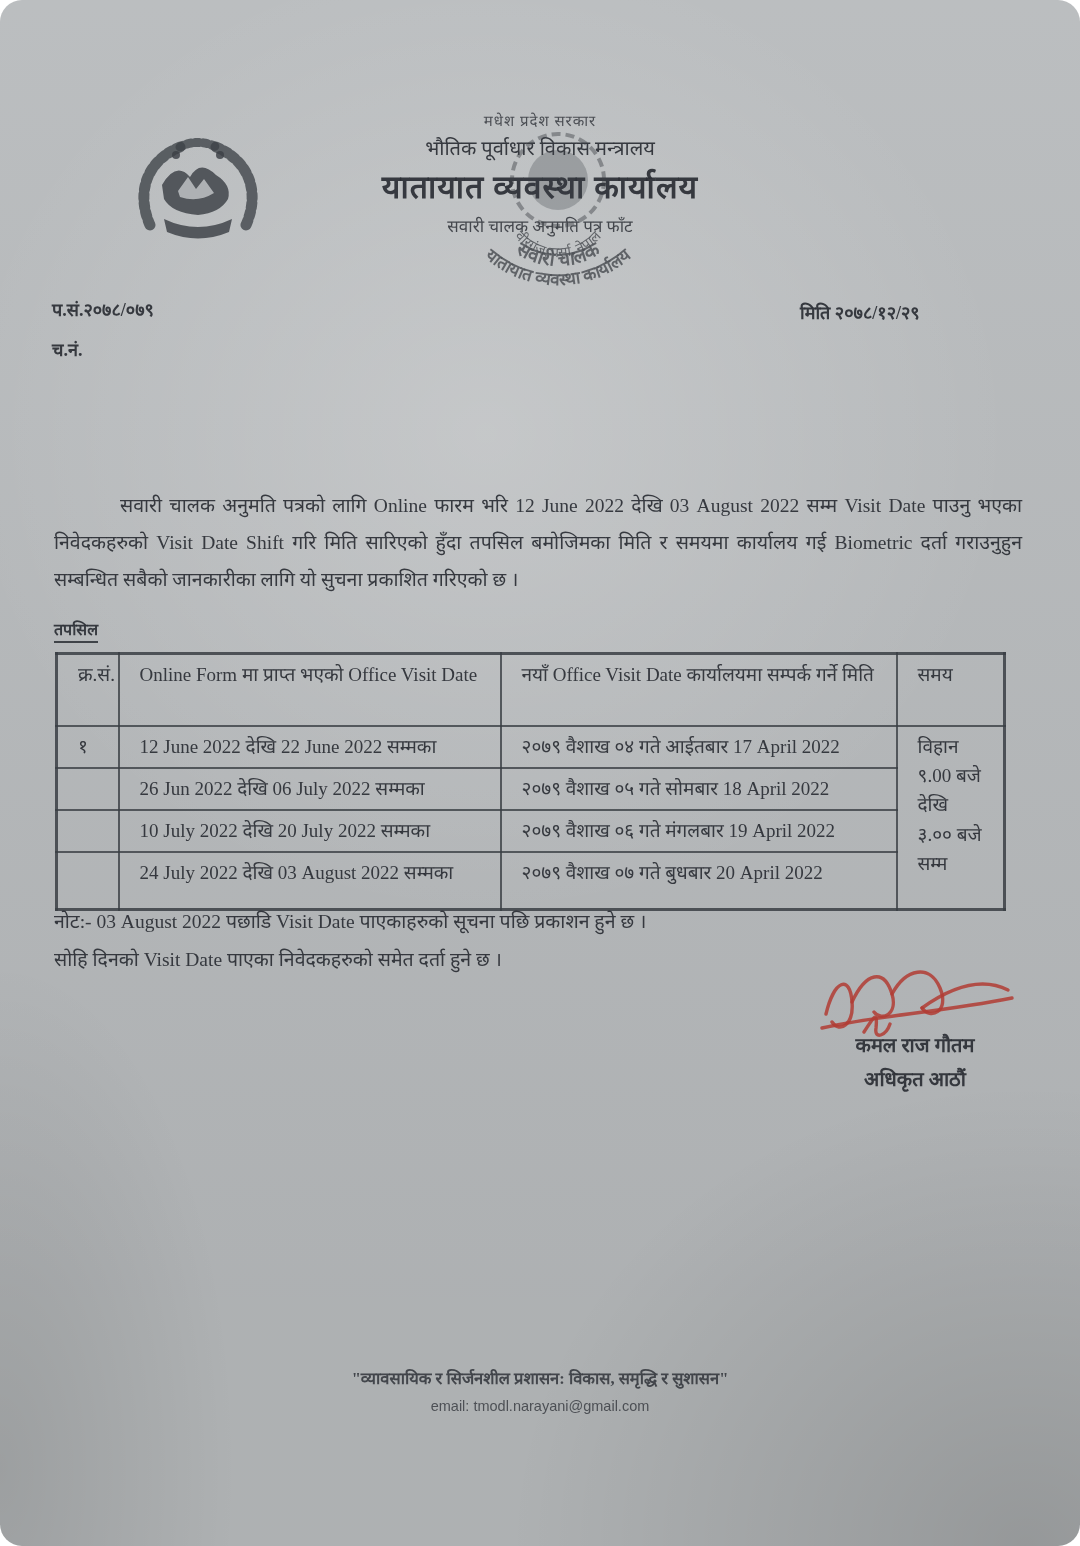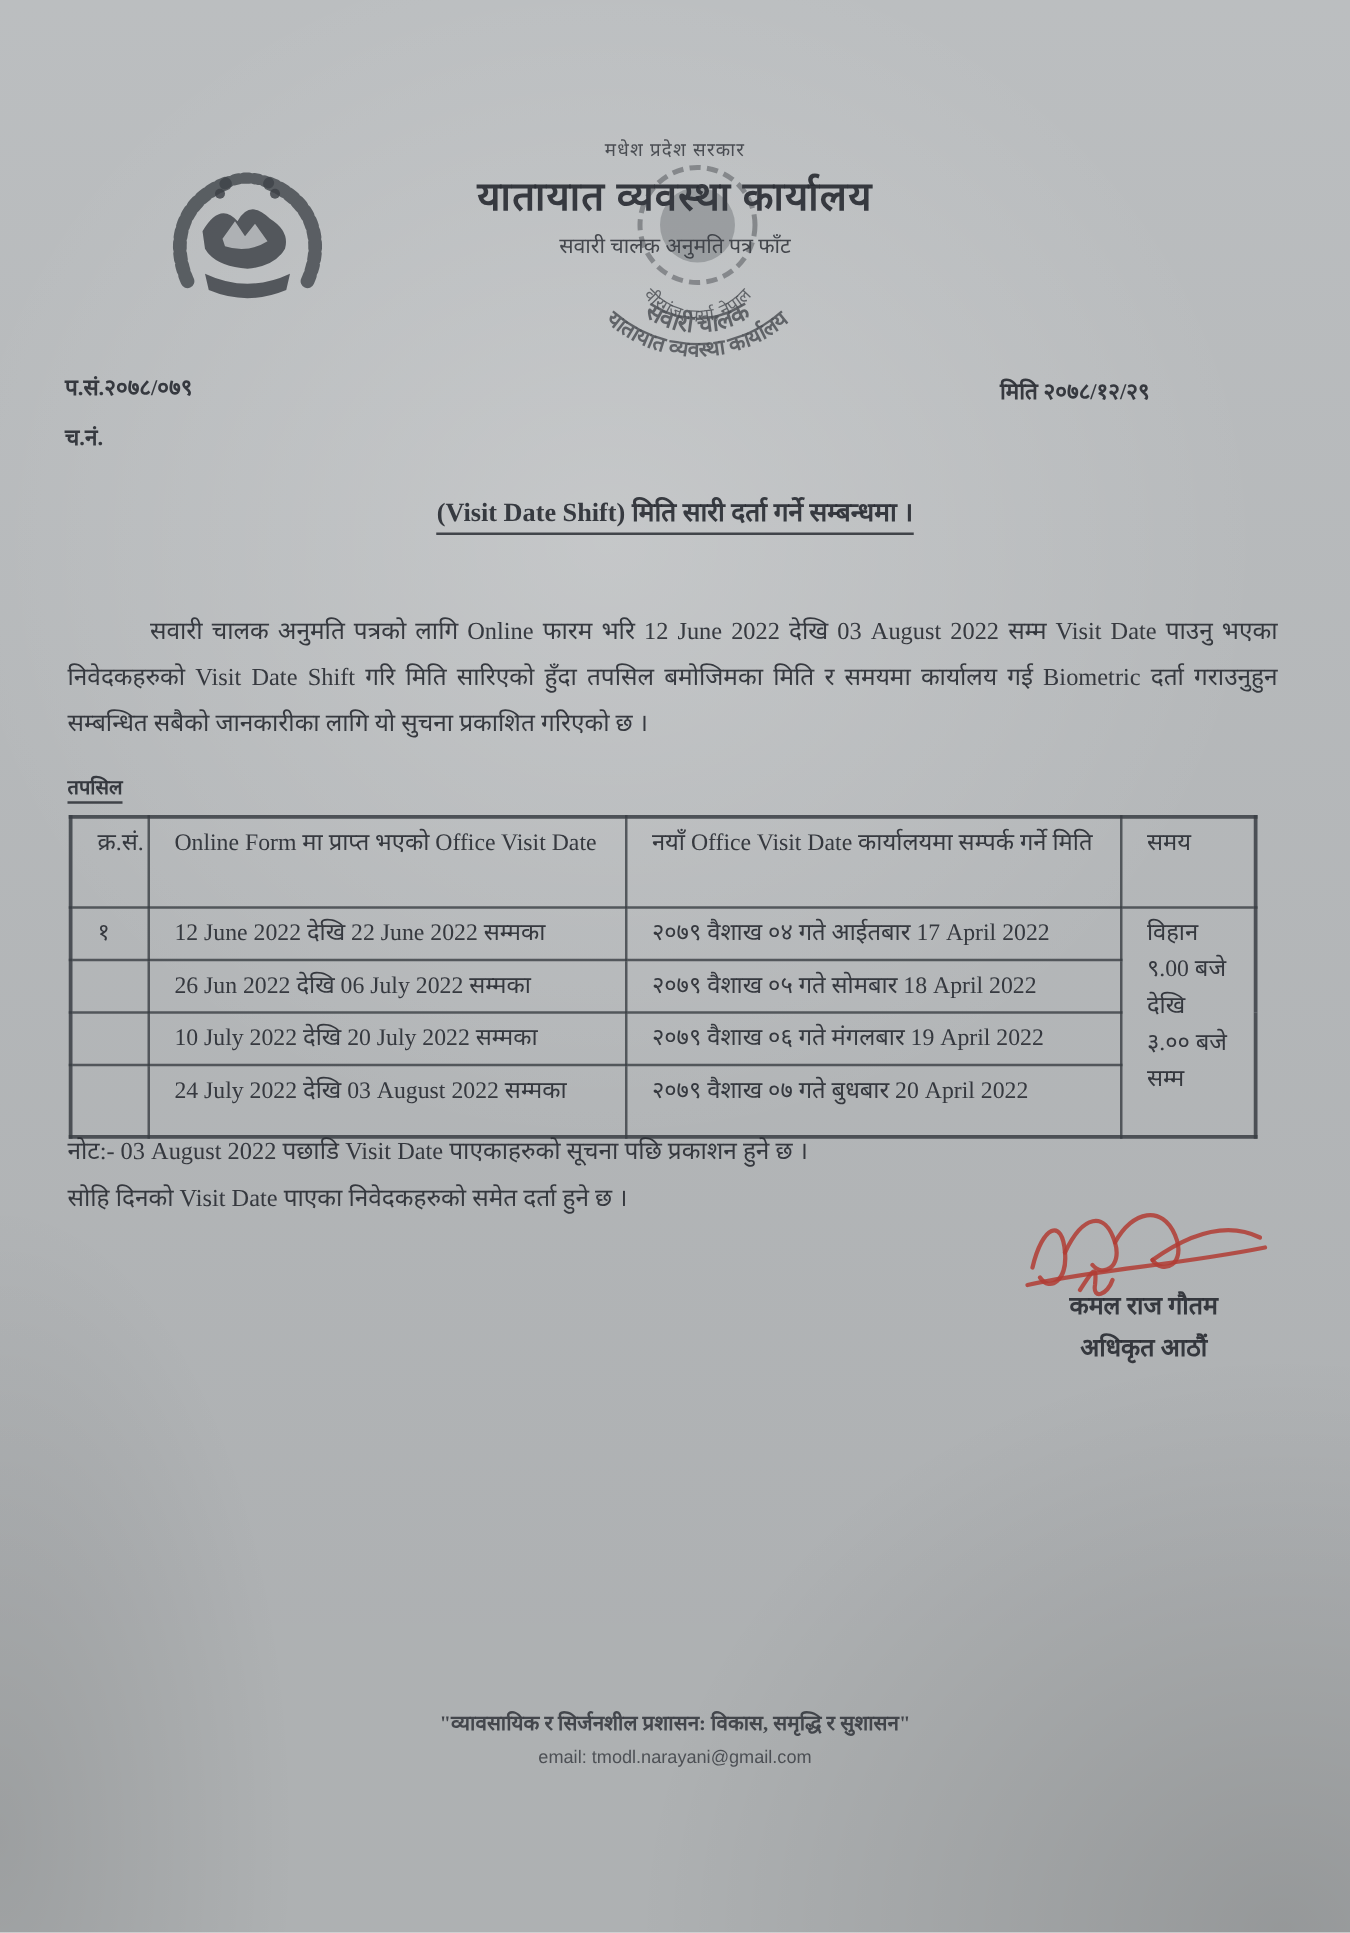--- a/index.html
+++ b/index.html
@@ -8,20 +8,21 @@
     width:1080px;height:1546px;
     overflow:hidden;
     background-color:#b7babc;
     background-image:
       radial-gradient(ellipse 70% 45% at 45% 28%, rgba(255,255,255,0.20), transparent 70%),
       radial-gradient(ellipse 80% 50% at 95% 100%, rgba(0,0,0,0.14), transparent 60%),
       radial-gradient(ellipse 40% 60% at 0% 95%, rgba(0,0,0,0.10), transparent 55%),
       linear-gradient(180deg, rgba(255,255,255,0.06) 0%, rgba(0,0,0,0.05) 85%);
     font-family:"Liberation Serif","DejaVu Serif",serif;
     color:rgba(42,46,52,0.92);
+    border-radius:22px;
   }
   .abs{position:absolute;}
   
   .hdr{left:280px;top:112px;width:520px;text-align:center;line-height:1.25;}
   .hdr .l1{font-size:15px;letter-spacing:1px;opacity:.85;}
   .hdr .l2{font-size:20px;margin-top:5px;}
   .hdr .l3{font-size:32px;font-weight:bold;margin-top:6px;letter-spacing:1px;}
   .hdr .l4{font-size:17px;margin-top:9px;opacity:.9;}
   .place{left:300px;top:293px;width:480px;text-align:center;font-size:18px;font-weight:bold;}
   .refs{font-size:18px;font-weight:bold;}
@@ -75,20 +76,21 @@
       <circle cx="48" cy="22" r="4"></circle>
         <circle cx="92" cy="22" r="4"></circle>
     </g>
     <g fill="rgba(190,193,195,0.85)">
       <path d="M50 58 L 60 44 L 68 56 L 76 46 L 86 60 Q 70 70 52 64 Z"></path>
     </g>
   </svg>
 
   <div class="abs hdr">
     <div class="l1">मधेश प्रदेश सरकार</div>
+    <div class="l2">भौतिक पूर्वाधार विकास मन्त्रालय</div>
     <div class="l3">यातायात व्यवस्था कार्यालय</div>
     <div class="l4">सवारी चालक अनुमति पत्र फाँट</div>
   </div>
 
   <svg class="stampsvg" width="320" height="230" viewBox="0 0 320 230" style="opacity:.8;">
     <defs>
       <path id="arcOuter" d="M 52 78 A 110 110 0 0 0 268 78"></path>
       <path id="arcMid" d="M 86 92 A 77 77 0 0 0 234 92"></path>
       <path id="arcInner" d="M 106 98 A 56 56 0 0 0 214 98"></path>
     </defs>
@@ -105,21 +107,20 @@
         <textPath href="#arcInner" startOffset="50%" text-anchor="middle">वीरगंज, पर्सा, नेपाल</textPath>
       </text>
     </g>
   </svg>
 
   <div class="abs refs" style="left:52px;top:297px;">प.सं.२०७८/०७९</div>
   <div class="abs refs" style="left:52px;top:337px;">च.नं.</div>
   <div class="abs refs" style="left:800px;top:300px;">मिति २०७८/१२/२९</div>
 
   <div class="abs subject">
-    <div class="row2"><span class="u">(Visit Date Shift) मिति सारी दर्ता गर्ने सम्बन्धमा ।</span></div>
   </div>
 
   <div class="abs bodytext">सवारी चालक अनुमति पत्रको लागि Online फारम भरि 12 June 2022 देखि 03 August 2022 सम्म Visit Date पाउनु भएका निवेदकहरुको Visit Date Shift गरि मिति सारिएको हुँदा तपसिल बमोजिमका मिति र समयमा कार्यालय गई Biometric दर्ता गराउनुहुन सम्बन्धित सबैको जानकारीका लागि यो सुचना प्रकाशित गरिएको छ ।</div>
 
   <div class="abs tapsil">तपसिल</div>
 
   <div class="abs tblwrap">
     <table class="sched">
       <colgroup>
           <col class="c1">

